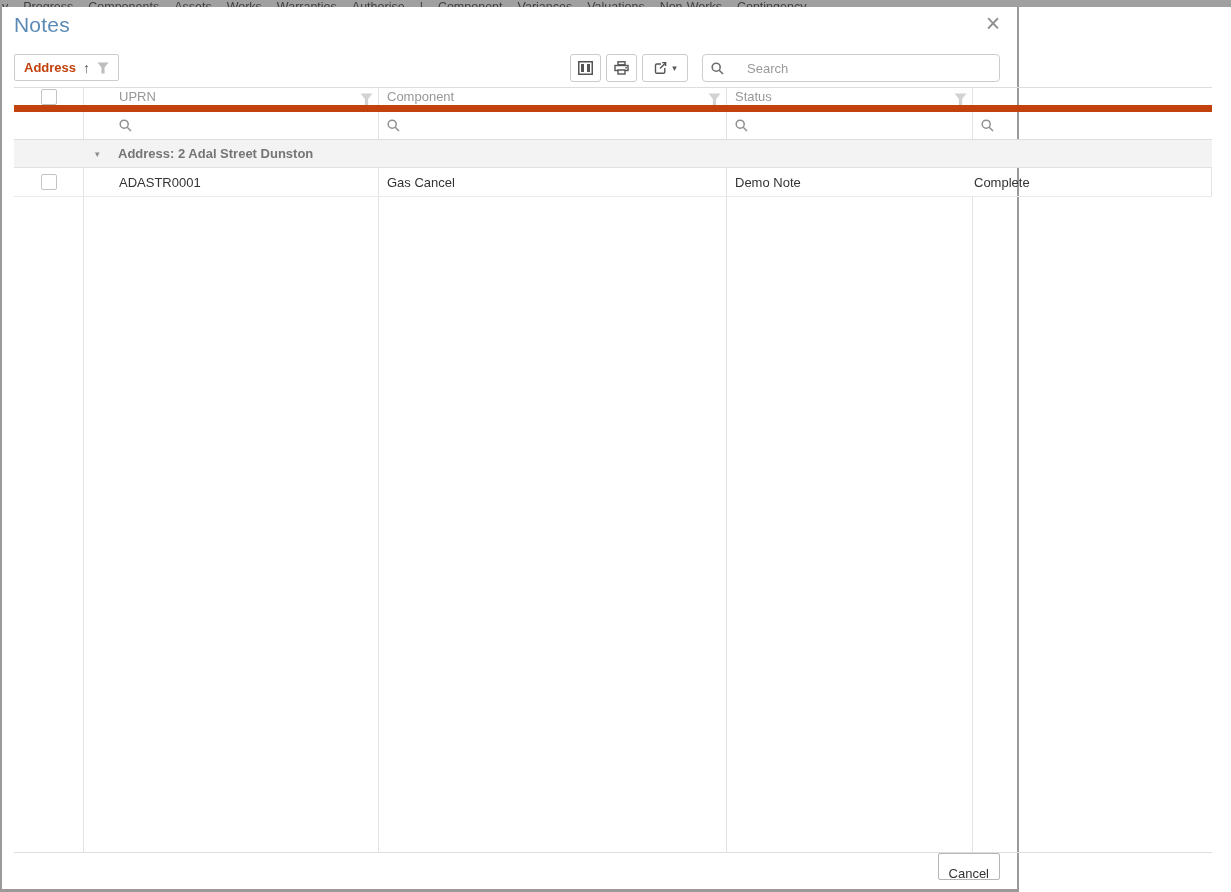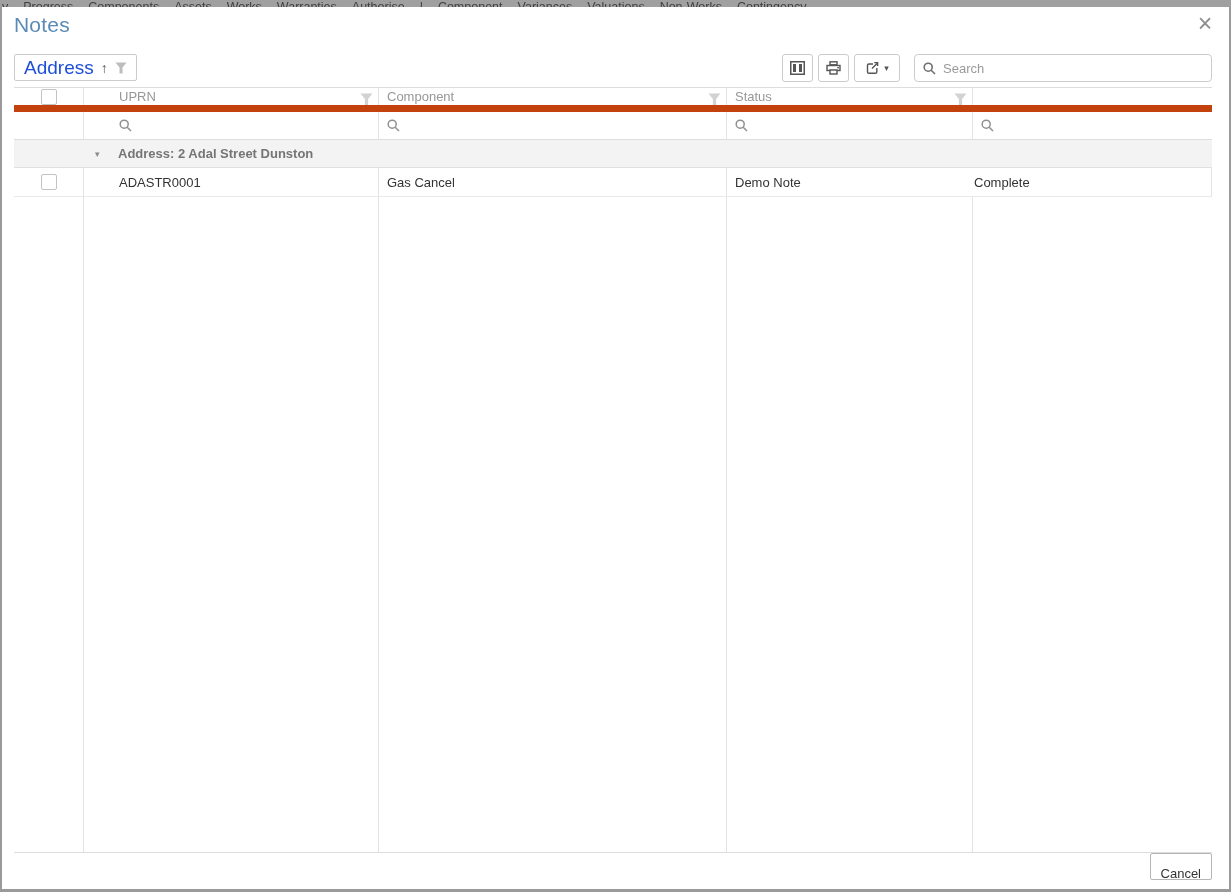--- a/index.html
+++ b/index.html
@@ -6,44 +6,44 @@
   html,body { width: 1231px; height: 892px; overflow: hidden; background: #fff;
     font-family: "Liberation Sans", "DejaVu Sans", sans-serif; }
 
   
   .backdrop-strip { position: absolute; top: 0; left: 0; width: 1231px; height: 7px;
     background: #a0a0a0; overflow: hidden; z-index: 1; }
   .backdrop-tabs { display: flex; gap: 15px; padding-left: 2px; white-space: nowrap; }
   .backdrop-tabs span { font-size: 12.5px; line-height: 15px; color: #3f3f3f; }
 
   
-  .modal { position: absolute; top: 7px; left: 0; width: 1231px; height: 885px;
+  .modal { position: absolute; top: 7px; left: 0; width: 1019px; height: 885px;
     background: #fff; border-left: 2px solid #9a9a9a; border-right: 2px solid #9a9a9a;
     border-bottom: 3px solid #9a9a9a; z-index: 2; }
 
   .modal-title { position: absolute; top: 6px; left: 12px; font-size: 21px;
     color: #5b8ab5; letter-spacing: 0.2px; }
   .modal-close { position: absolute; top: 2px; right: 10px; width: 28px; height: 28px;
     font-size: 25px; font-weight: 300; color: #8f8f8f; text-align: center;
     line-height: 28px; cursor: pointer; }
 
   
   .toolbar { position: absolute; top: 47px; left: 12px; right: 17px; height: 28px; }
   .group-chip { display: inline-flex; align-items: center; gap: 7px; height: 27px;
     padding: 0 9px; border: 1px solid #ccc; border-radius: 2px; background: #fff; }
-  .group-chip .chip-label { font-size: 19px; color: #1d4ed8; }
+  .group-chip .chip-label { font-size: 13px; color: #c2410c; font-weight: bold; }
   .group-chip .sort-arrow { font-size: 14px; color: #555; }
   .toolbar-right { position: absolute; right: 0; top: 0; display: flex; align-items: center; }
   .tb-btn { height: 28px; width: 31px; border: 1px solid #ccc; border-radius: 3px;
     background: #fff; display: flex; align-items: center; justify-content: center;
     margin-right: 5px; cursor: pointer; }
   .tb-btn.wide { width: 46px; gap: 4px; margin-right: 14px; }
   .caret { font-size: 9px; color: #555; }
   .searchbox { width: 298px; height: 28px; border: 1px solid #ccc; border-radius: 4px;
-    display: flex; align-items: center; padding: 0 8px; background: #fff; }
+    display: flex; align-items: center; padding: 0 8px; background: #fff; gap: 16px; }
   .searchbox input { border: none; outline: none; flex: 1; font-size: 13px;
     color: #555; margin-left: 7px; font-family: inherit; background: transparent; }
   .searchbox input::placeholder { color: #9a9a9a; }
 
   
   .grid { position: absolute; top: 80px; left: 12px; width: 1198px; height: 766px;
     border-top: 1px solid #ddd; border-bottom: 1px solid #ddd;
     display: flex; flex-direction: column; font-size: 13px; }
   .g-row { display: flex; flex-shrink: 0; }
   .g-cell { position: relative; display: flex; align-items: center;

